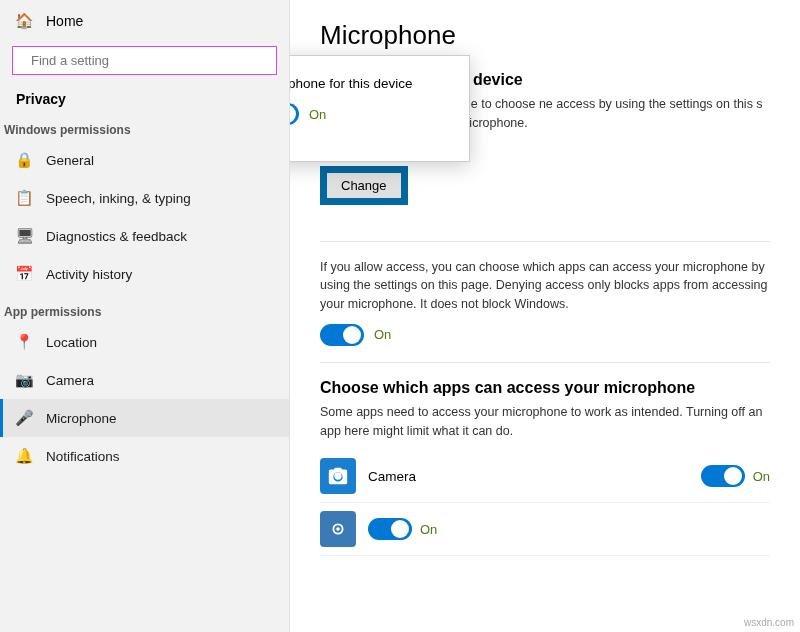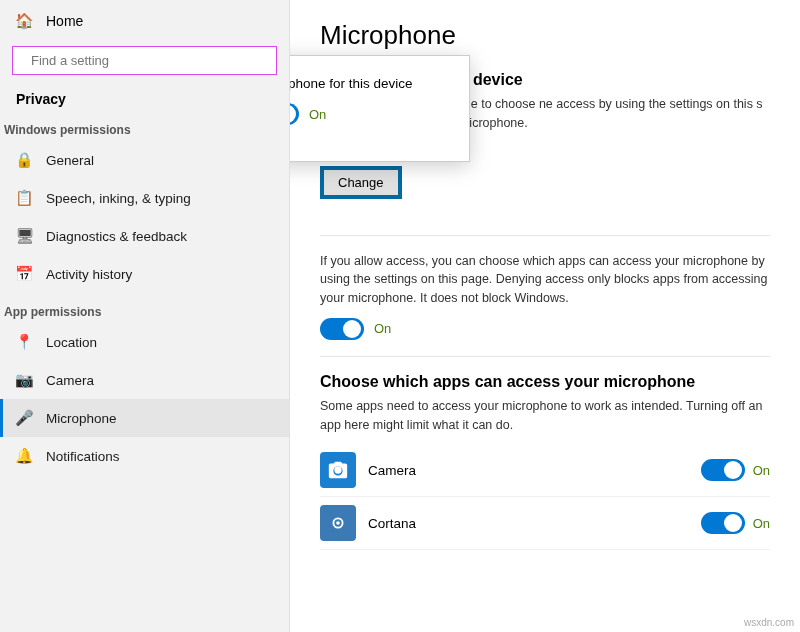--- a/index.html
+++ b/index.html
@@ -126,21 +126,21 @@
 
     .device-on-text {
       font-size: 13px;
       color: #333;
       margin-bottom: 8px;
     }
 
     .change-btn {
       padding: 5px 14px;
       background: #e0e0e0;
-      border: 4px solid #0369a1;
+      border: 7px solid #0369a1;
       cursor: pointer;
       font-size: 13px;
       margin-bottom: 20px;
     }
 
     .divider {
       border: none;
       border-top: 1px solid #e5e5e5;
       margin: 16px 0;
     }
@@ -342,21 +342,20 @@
       </div>
     </div>
 
     <div class="app-item">
       <div class="app-icon cortana">
         <svg viewBox="0 0 24 24">
           <circle cx="12" cy="12" r="5" fill="none" stroke="#fff" stroke-width="2"></circle>
           <circle cx="12" cy="12" r="2"></circle>
         </svg>
       </div>
-      <span class="app-name">Cortana</span>
       <div class="app-toggle-row">
         <div class="toggle">
           <div class="toggle-knob"></div>
         </div>
         <span class="toggle-label">On</span>
       </div>
     </div>
 
     
     <div class="popup-card">

